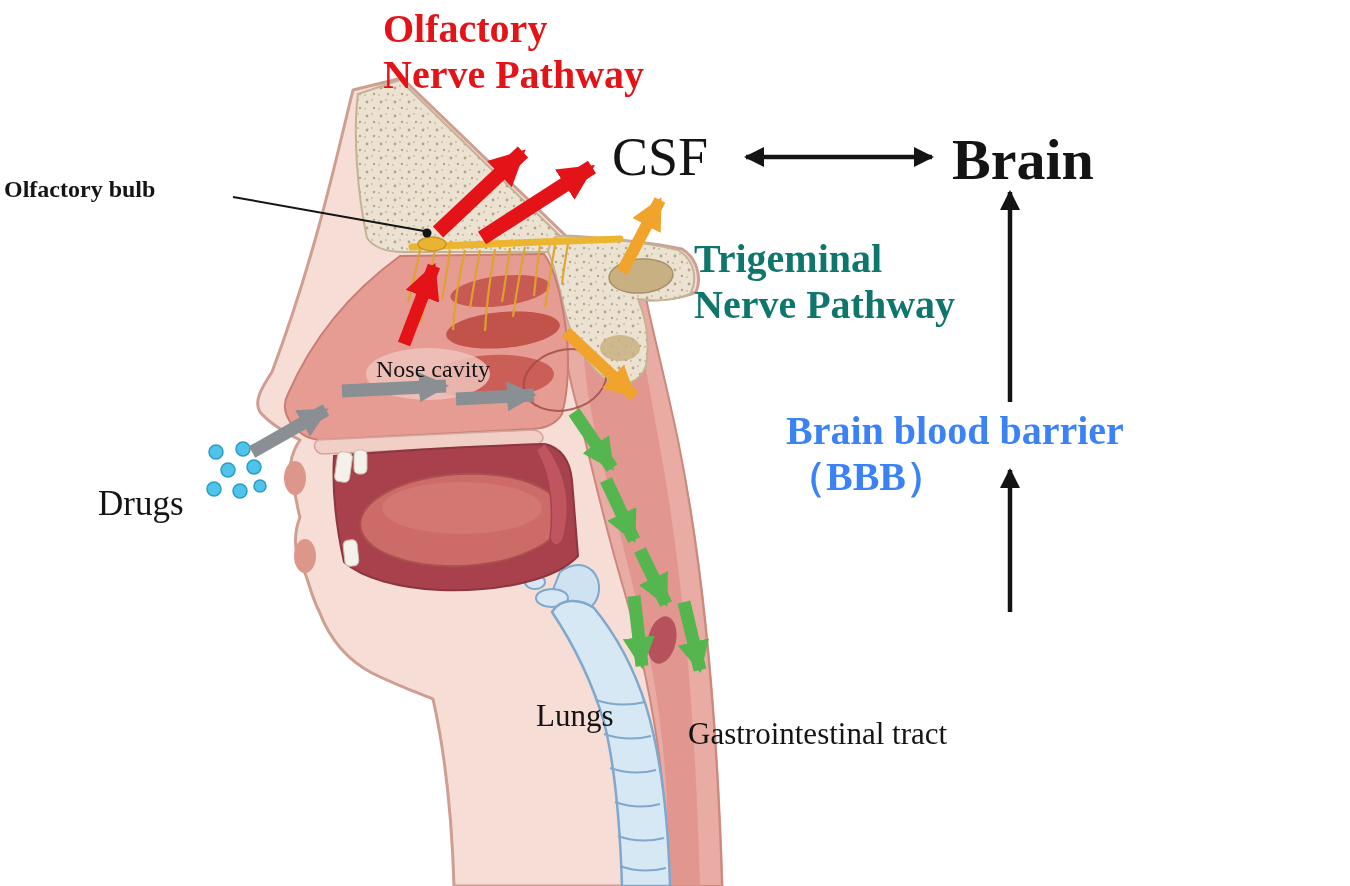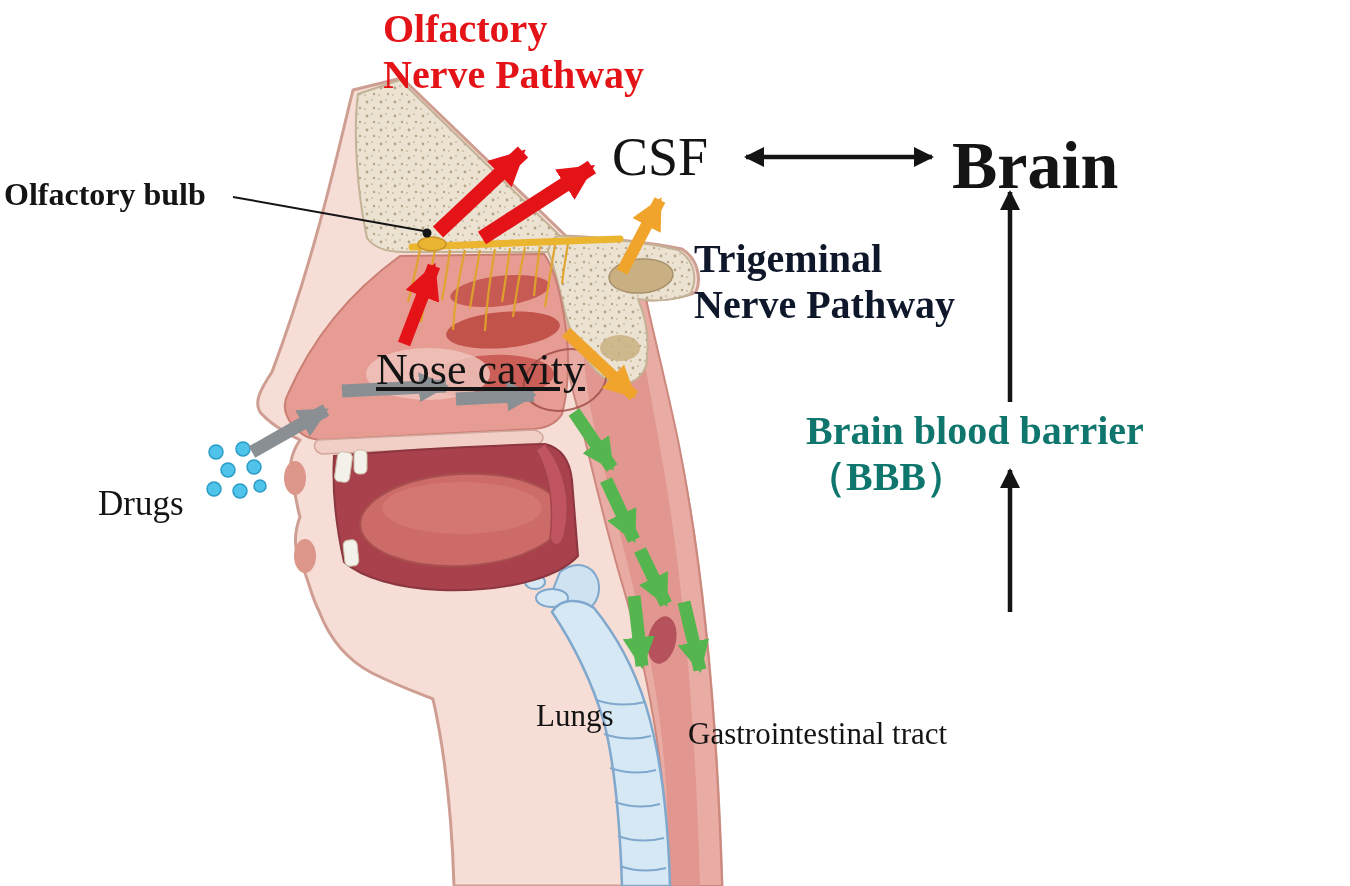--- a/index.html
+++ b/index.html
@@ -2,26 +2,26 @@
 <html><head>
 <meta charset="utf-8">
 <style>
   html,body{margin:0;padding:0;background:#ffffff;}
   #canvas{position:relative;width:1182px;height:886px;background:#ffffff;overflow:hidden;
           font-family:"Liberation Serif",serif;}
   #art{position:absolute;left:0;top:0;}
   .lbl{position:absolute;white-space:pre-line;color:#141414;line-height:1.16;}
   #lbl-olfactory{left:383px;top:6px;font-size:40px;font-weight:bold;color:#e41318;}
   #lbl-csf{left:612px;top:126px;font-size:54px;font-weight:normal;}
-  #lbl-brain{left:952px;top:126px;font-size:68px;font-weight:bold;}
-  #lbl-olf-bulb{left:4px;top:176px;font-size:32px;font-weight:bold;}
-  #lbl-trigeminal{left:694px;top:236px;font-size:40px;font-weight:bold;color:#0f172a;}
-  #lbl-nose-cavity{left:376px;top:344px;font-size:44px;text-decoration:underline;}
+  #lbl-brain{left:952px;top:126px;font-size:58px;font-weight:bold;}
+  #lbl-olf-bulb{left:4px;top:176px;font-size:24px;font-weight:bold;}
+  #lbl-trigeminal{left:694px;top:236px;font-size:40px;font-weight:bold;color:#0f766e;}
+  #lbl-nose-cavity{left:376px;top:356px;font-size:24px;}
   #lbl-drugs{left:98px;top:484px;font-size:35px;font-weight:normal;}
-  #lbl-bbb{left:786px;top:408px;font-size:40px;font-weight:bold;color:#0f766e;margin-left:20px;}
+  #lbl-bbb{left:786px;top:408px;font-size:40px;font-weight:bold;color:#3b82f6;}
   #lbl-blood{left:776px;top:616px;font-size:42px;font-weight:bold;color:#2fad4a;}
   #lbl-lungs{left:536px;top:698px;font-size:31px;}
   #lbl-gi{left:688px;top:716px;font-size:31px;}
 </style>
 </head>
 <body>
 
 <div id="canvas">
 
   <svg id="art" width="1350" height="886" viewBox="0 0 1350 886">

